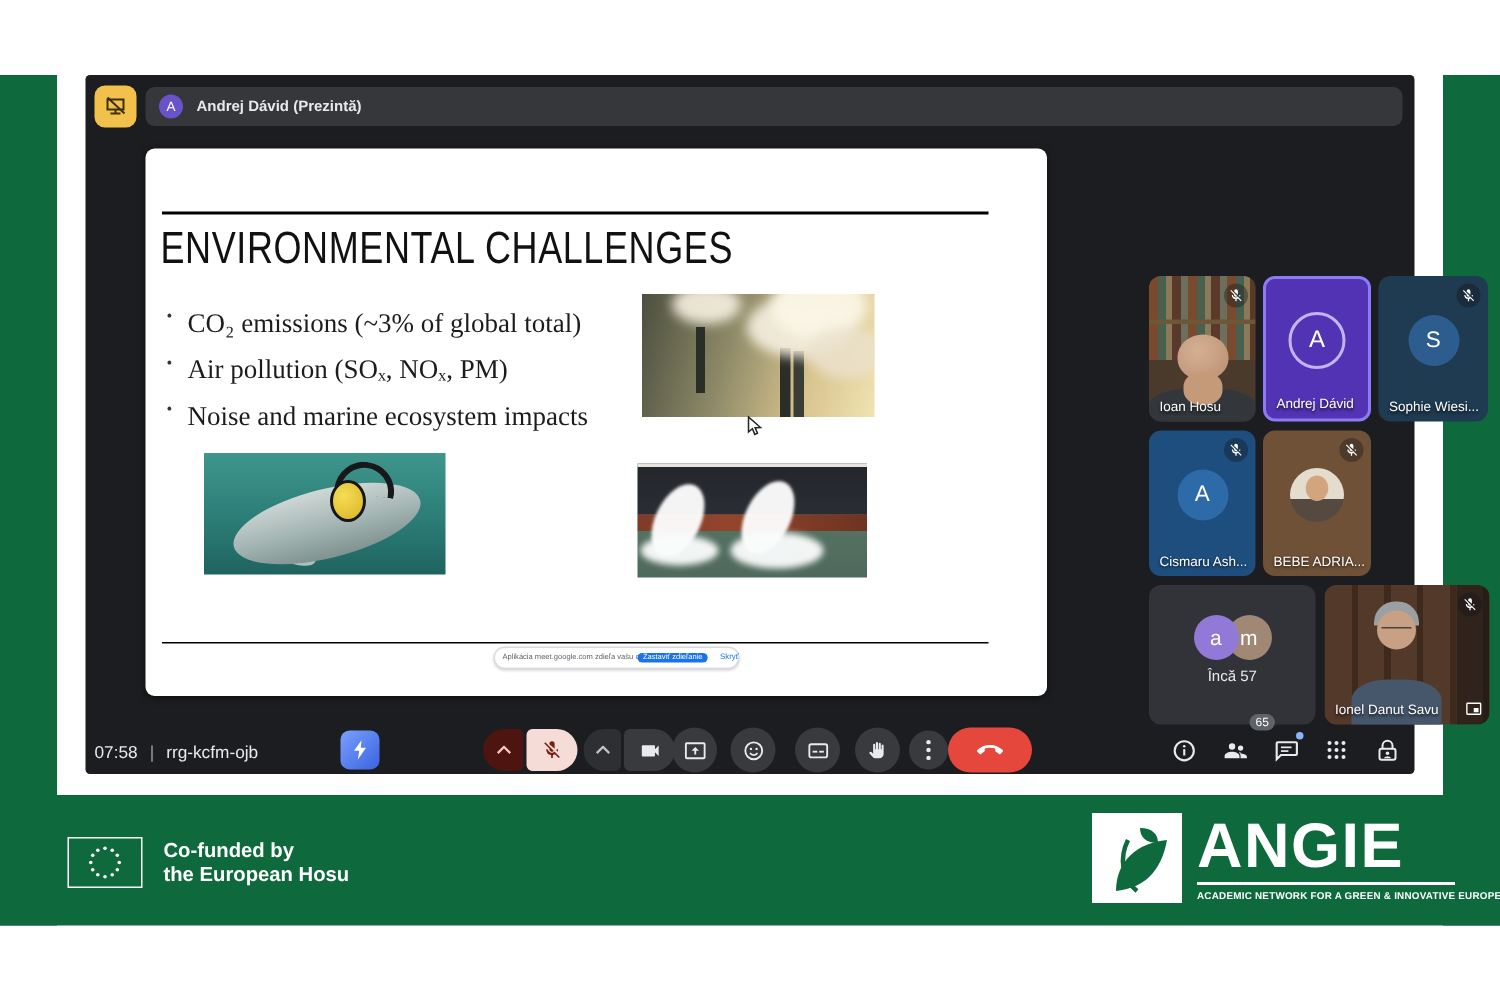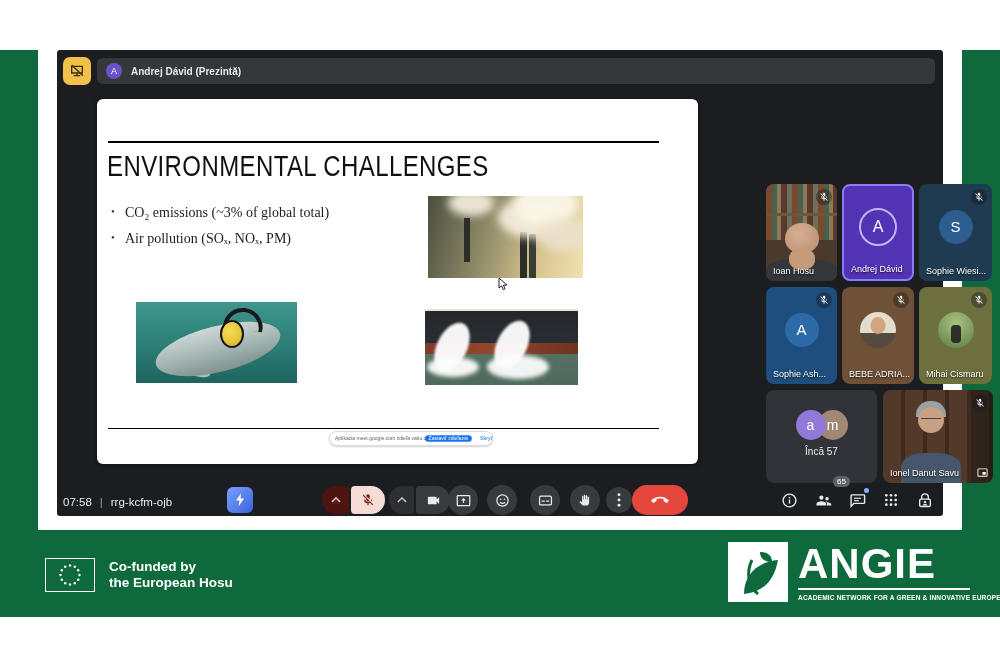--- a/index.html
+++ b/index.html
@@ -21,21 +21,21 @@
   .presenter-avatar { width:16px; height:16px; border-radius:50%; background:#6a52c8; color:#fff; font-size:9px; display:flex; align-items:center; justify-content:center; }
   .presenter-name { color:#e8eaed; font-size:10px; font-weight:bold; }
 
   
   .slide { position:absolute; left:40px; top:49px; width:601px; height:365px; background:#ffffff; border-radius:6px; box-shadow:0 1px 4px rgba(0,0,0,.5); overflow:hidden; }
   .rule { position:absolute; background:#000; }
   .rule-top { left:11px; top:42px; width:551px; height:2px; }
   .rule-bottom { left:11px; top:329px; width:551px; height:1px; }
   .slide-title { position:absolute; left:10px; top:50px; font-size:30px; font-weight:500; color:#111; letter-spacing:.5px; transform:scaleX(.8); transform-origin:0 50%; white-space:nowrap; }
   .bullets { position:absolute; left:14px; top:106px; list-style:none; }
-  .bullets li { font-family:"Liberation Serif", serif; font-size:14px; color:#1c1c1c; margin-bottom:10px; padding-left:14px; position:relative; white-space:nowrap; }
+  .bullets li { font-family:"Liberation Serif", serif; font-size:18px; color:#1c1c1c; margin-bottom:10px; padding-left:14px; position:relative; white-space:nowrap; }
   .bullets li::before { content:"•"; position:absolute; left:0; top:0; font-size:11px; color:#333; }
 
   .ph { position:absolute; overflow:hidden; }
   
   .img-smoke { left:331px; top:97px; width:155px; height:82px; background:linear-gradient(105deg,#4c4f3f 0%,#8e8a68 38%,#d8c48f 72%,#f0e3b2 100%); }
   .smoke-stack { position:absolute; background:#2b2e27; }
   .st1 { left:36px; top:22px; width:6px; height:44px; }
   .st2 { left:92px; top:36px; width:7px; height:46px; }
   .st3 { left:101px; top:38px; width:7px; height:44px; background:#3a3d34; }
   .plume { position:absolute; border-radius:50%; filter:blur(4px); background:rgba(244,238,222,.92); }
@@ -168,20 +168,21 @@
       <div class="presenter-avatar">A</div>
       <div class="presenter-name">Andrej Dávid (Prezintă)</div>
     </div>
 
     <div class="slide">
       <div class="rule rule-top"></div>
       <div class="slide-title">ENVIRONMENTAL CHALLENGES</div>
       <ul class="bullets">
         <li>CO₂ emissions (~3% of global total)</li>
         <li>Air pollution (SOₓ, NOₓ, PM)</li>
+        <li>Noise and marine ecosystem impacts</li>
       </ul>
 
       <div class="ph img-smoke">
         <div class="plume p1"></div>
           <div class="smoke-stack st1"></div>
         <div class="smoke-stack st2"></div>
           <div class="smoke-stack st3"></div>
         <div class="plume p2"></div>
           <div class="plume p3"></div>
           <div class="plume p4"></div>
@@ -244,46 +245,35 @@
       <div class="tname">Sophie Wiesi...</div>
     </div>
 
     <div class="tile t-adekola">
       <div class="avatar-circle c-adekola">A</div>
       <div class="micoff">
         <svg width="10" height="10" viewBox="0 0 24 24">
             <path fill="#fff" d="M15 10.6V5a3 3 0 0 0-6 0v.4l6 5.2zM19 11h-1.7c0 .6-.1 1.2-.3 1.7l1.3 1.3c.4-.9.7-1.9.7-3zM4.3 3 3 4.3l6 6V11a3 3 0 0 0 5 2.2l.9.9A5 5 0 0 1 7 11H5.3a6.7 6.7 0 0 0 5.7 6.6V21h2v-3.4c.8-.1 1.6-.4 2.3-.8l4.4 4.4 1.3-1.3L4.3 3z"></path>
           </svg>
       </div>
-      <div class="tname">Sophie Ash...</div>
+      <div class="tname">Cismaru Ash...</div>
     </div>
 
     <div class="tile t-bebe">
       <div class="avatar-circle photo bebe-photo" style="width:36px;height:36px;">
         <div class="bebe-head"></div>
       </div>
       <div class="micoff">
         <svg width="10" height="10" viewBox="0 0 24 24">
             <path fill="#fff" d="M15 10.6V5a3 3 0 0 0-6 0v.4l6 5.2zM19 11h-1.7c0 .6-.1 1.2-.3 1.7l1.3 1.3c.4-.9.7-1.9.7-3zM4.3 3 3 4.3l6 6V11a3 3 0 0 0 5 2.2l.9.9A5 5 0 0 1 7 11H5.3a6.7 6.7 0 0 0 5.7 6.6V21h2v-3.4c.8-.1 1.6-.4 2.3-.8l4.4 4.4 1.3-1.3L4.3 3z"></path>
           </svg>
       </div>
       <div class="tname">BEBE ADRIA...</div>
     </div>
 
-    <div class="tile t-mihai">
-      <div class="avatar-circle photo mihai-photo" style="width:36px;height:36px;">
-        <div class="mihai-fig"></div>
-      </div>
-      <div class="micoff">
-        <svg width="10" height="10" viewBox="0 0 24 24">
-            <path fill="#fff" d="M15 10.6V5a3 3 0 0 0-6 0v.4l6 5.2zM19 11h-1.7c0 .6-.1 1.2-.3 1.7l1.3 1.3c.4-.9.7-1.9.7-3zM4.3 3 3 4.3l6 6V11a3 3 0 0 0 5 2.2l.9.9A5 5 0 0 1 7 11H5.3a6.7 6.7 0 0 0 5.7 6.6V21h2v-3.4c.8-.1 1.6-.4 2.3-.8l4.4 4.4 1.3-1.3L4.3 3z"></path>
-          </svg>
-      </div>
-      <div class="tname">Mihai Cismaru</div>
-    </div>
 
     <div class="tile t-overflow">
       <div class="ov-wrap">
         <div class="ov-a">a</div>
         <div class="ov-m">m</div>
       </div>
       <div class="ov-label">Încă 57</div>
     </div>
 
     <div class="tile t-ionel">

